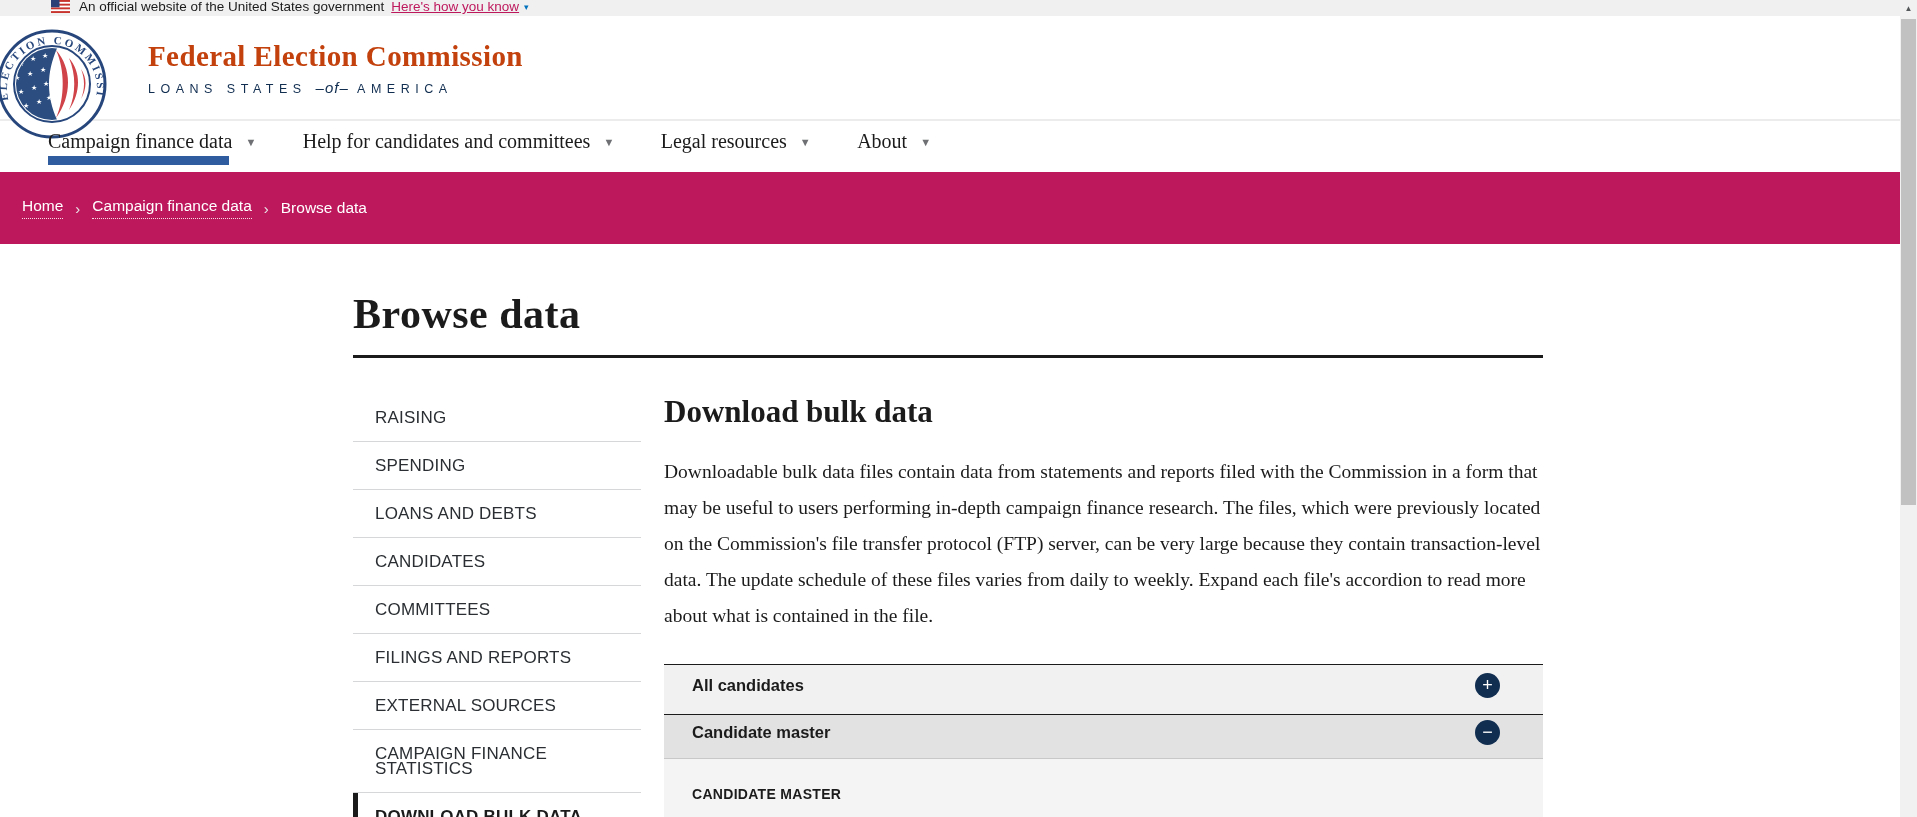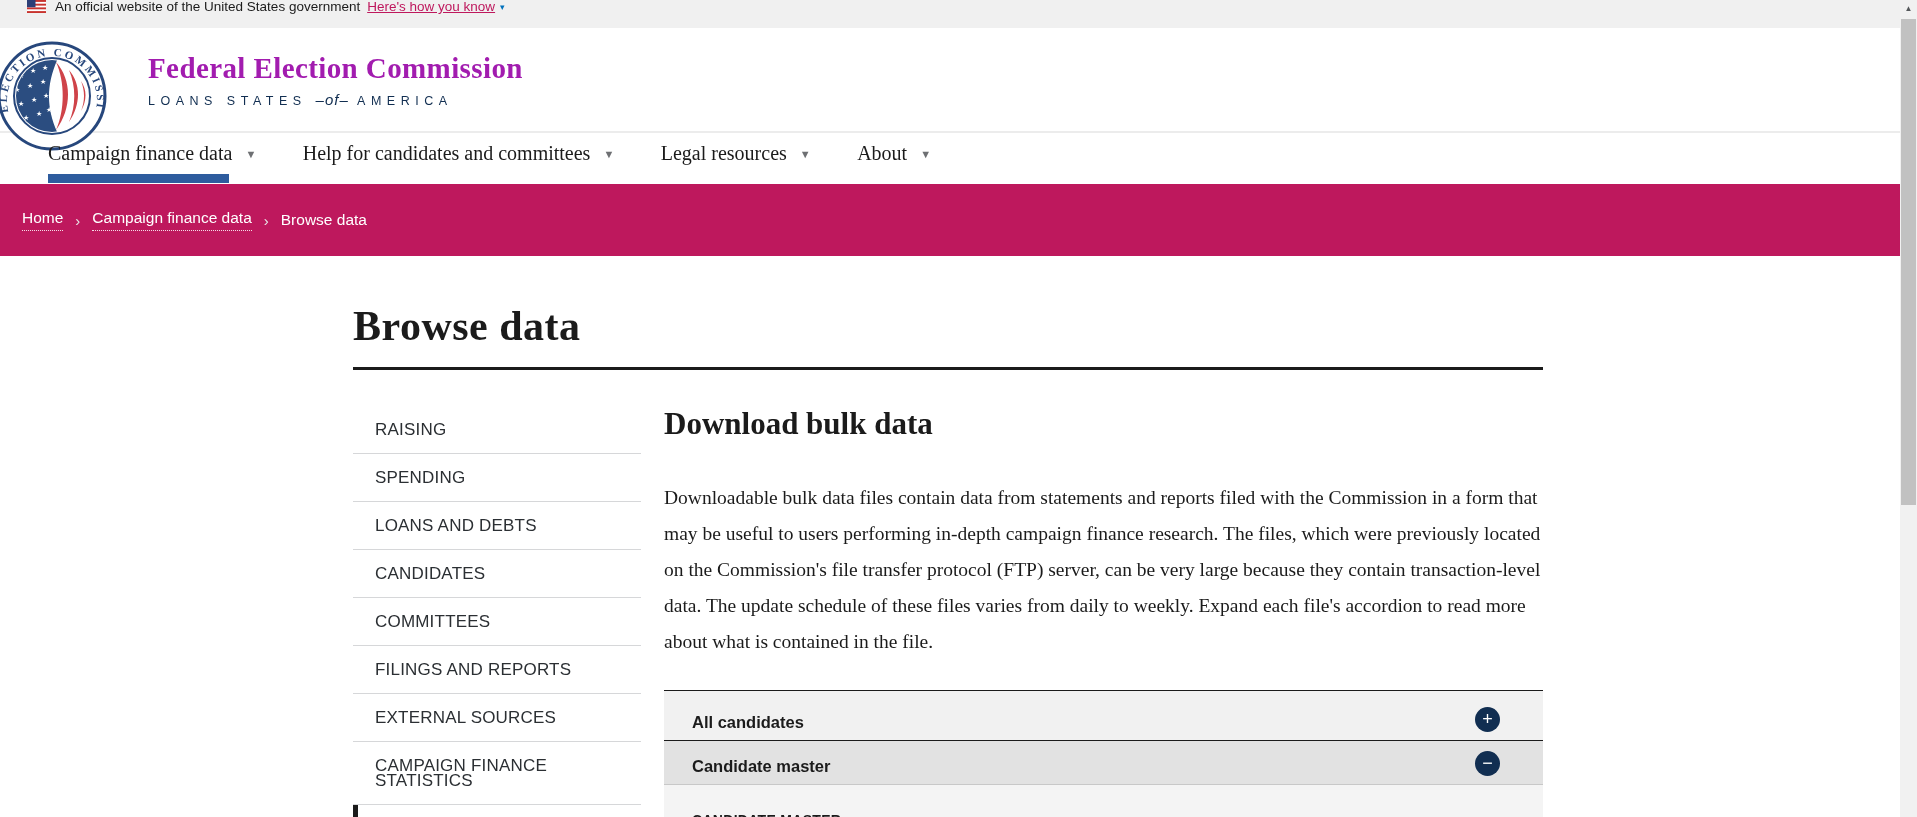--- a/index.html
+++ b/index.html
@@ -6,47 +6,47 @@
   html,body { width:1917px; height:817px; overflow:hidden; background:#fff;
               font-family:"Liberation Sans", sans-serif; color:#1b1b1b; }
   body { position:relative; }
 
   
   .scrollbar { position:absolute; right:0; top:0; width:17px; height:817px; background:#f1f1f1; z-index:90; }
   .sb-up { height:17px; display:flex; align-items:center; justify-content:center; font-size:8px; color:#54575a; cursor:default; }
   .sb-thumb { position:absolute; top:19px; left:1px; width:15px; height:486px; background:#c1c1c1; }
 
   
-  .gov-banner { width:1900px; height:28px; background:#f0f0f0; overflow:hidden; }
+  .gov-banner { width:1900px; height:16px; background:#f0f0f0; overflow:hidden;padding-left:24px; }
   .gov-banner-inner { display:flex; align-items:center; padding-left:27px; margin-top:-4px; height:21px; font-size:13.5px; color:#1b1b1b; }
   .flag { margin-right:9px; flex:0 0 auto; }
   .gov-link { color:#be185d; text-decoration:underline; margin-left:7px; cursor:pointer; }
   .gov-caret { color:#0071bc; font-size:9px; margin-left:5px; }
 
   
   .masthead { position:relative; width:1900px; height:105px; background:#fff; border-bottom:2px solid #ececec; }
   .seal { position:absolute; left:-4px; top:12px; }
   .brand { position:absolute; left:148px; top:24px; }
-  .brand-name { font-family:"Liberation Serif", serif; font-weight:700; font-size:29px; color:#a21caf; letter-spacing:.4px; }
+  .brand-name { font-family:"Liberation Serif", serif; font-weight:700; font-size:29px; color:#c2410c; letter-spacing:.4px; }
   .brand-tag { margin-top:6px; font-size:12.5px; letter-spacing:5.5px; color:#112e51; }
   .brand-tag .of { font-family:Liberation Sans, sans-serif; font-style:italic; letter-spacing:1px; font-size:15px; }
   .mast-right { position:absolute; right:27px; top:42px; display:flex; align-items:center; }
   .mast-link { font-size:17px; color:#1b1b1b; cursor:pointer; }
   .mast-divider { width:1px; height:40px; background:#d6d7d9; margin:0 22px; }
   .glossary { display:flex; align-items:center; gap:10px; cursor:pointer; }
   .searchbox { display:flex; margin-left:34px; }
   .search-input { width:263px; height:44px; border:1px solid #71767a; border-right:none;
                   border-radius:4px 0 0 4px; font-size:16px; padding:0 10px; outline:none; background:#fff; }
   .search-btn { width:73px; height:44px; background:#b3b5b9; border:none; border-radius:0 4px 4px 0;
                 display:flex; align-items:center; justify-content:center; cursor:pointer; }
 
   
   .mainnav { width:1900px; height:51px; background:#fff; padding-left:48px; padding-top:9px; white-space:nowrap; }
   .nav-item { position:relative; display:inline-block; font-family:"Liberation Serif", serif; font-size:20px;
-              color:#1b1b1b; margin-right:42px; padding-bottom:18px; cursor:pointer; }
+              color:#1b1b1b; margin-right:42px; padding-bottom:12px; cursor:pointer; }
   .nav-caret { color:#6e7073; font-size:11px; margin-left:13px; vertical-align:2px; }
   .nav-item.active::after { content:""; position:absolute; left:0; bottom:0; width:calc(100% - 27px);
                             height:9px; background:#2e5c9e; }
 
   
   .breadcrumb { width:1900px; height:72px; background:#be185d; display:flex; align-items:center;
                 padding-left:22px; color:#fff; font-size:15.5px; }
   .crumb-link { color:#fff; border-bottom:1px dotted rgba(255,255,255,.85); padding-bottom:3px; cursor:pointer; }
   .crumb-sep { margin:0 12px; font-size:15px; color:#e8e8e8; }
 
@@ -59,24 +59,24 @@
 
   
   .side-nav { width:288px; flex:0 0 auto; }
   .side-item { padding:16px 0 16px 22px; border-bottom:1px solid #d6d7d9; font-size:17px;
                color:#2b2f33; letter-spacing:.2px; cursor:pointer; line-height:15px; }
   .side-item.active { font-weight:700; color:#1b1b1b; border-left:5px solid #1b1b1b; padding-left:17px; }
 
   
   .main-col { margin-left:23px; width:879px; }
   .section-heading { font-family:"Liberation Serif", serif; font-weight:700; font-size:31px; color:#1b1b1b; }
-  .intro { margin-top:38px; font-family:"Liberation Serif", serif; font-size:19.5px; line-height:36px; color:#1b1b1b; }
+  .intro { margin-top:24px; font-family:"Liberation Serif", serif; font-size:19.5px; line-height:36px; color:#1b1b1b; }
 
   .accordion { margin-top:30px; border-top:1px solid #1b1b1b; }
-  .acc-row { display:flex; align-items:flex-end; justify-content:space-between;
+  .acc-row { display:flex; align-items:center; justify-content:space-between;
              padding:0 43px 8px 28px; font-weight:700; font-size:16.5px; color:#1b1b1b; cursor:pointer; }
   .acc-row.collapsed { height:50px; background:#f1f1f1; border-bottom:1px solid #1b1b1b; }
   .acc-row.expanded  { height:44px; background:#e2e2e2; border-bottom:1px solid #c8c8c8; }
   .acc-circle { width:25px; height:25px; border-radius:50%; background:#112e51; color:#fff;
                 display:flex; align-items:center; justify-content:center; font-size:18px; font-weight:400; flex:0 0 auto; }
   .acc-panel { background:#f4f4f4; height:62px; padding:27px 0 0 28px; }
   .panel-header { font-weight:700; font-size:14px; letter-spacing:.3px; color:#1b1b1b; }
 </style>
 </head>
 <body>

